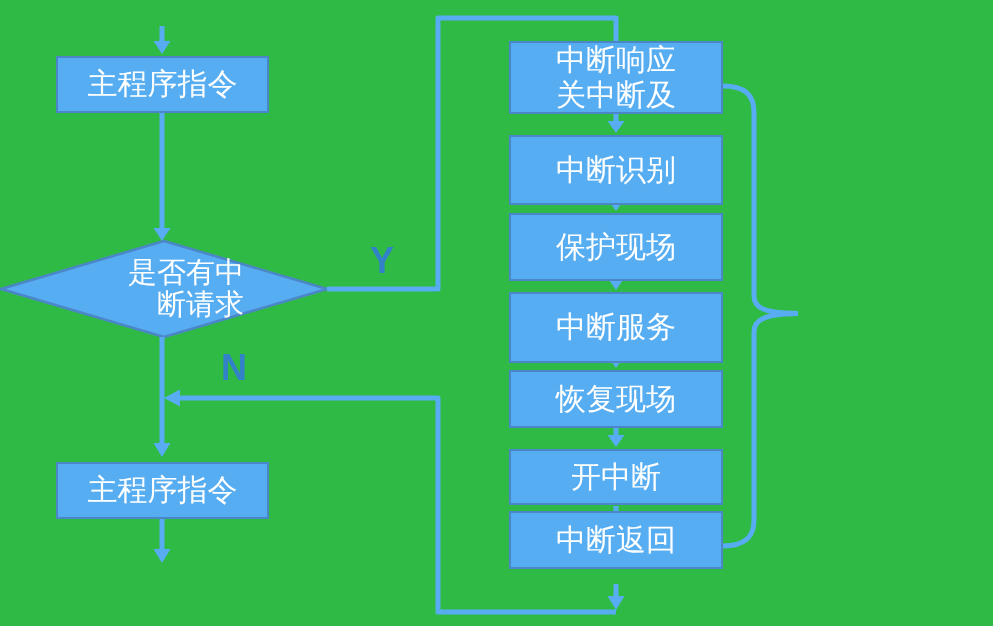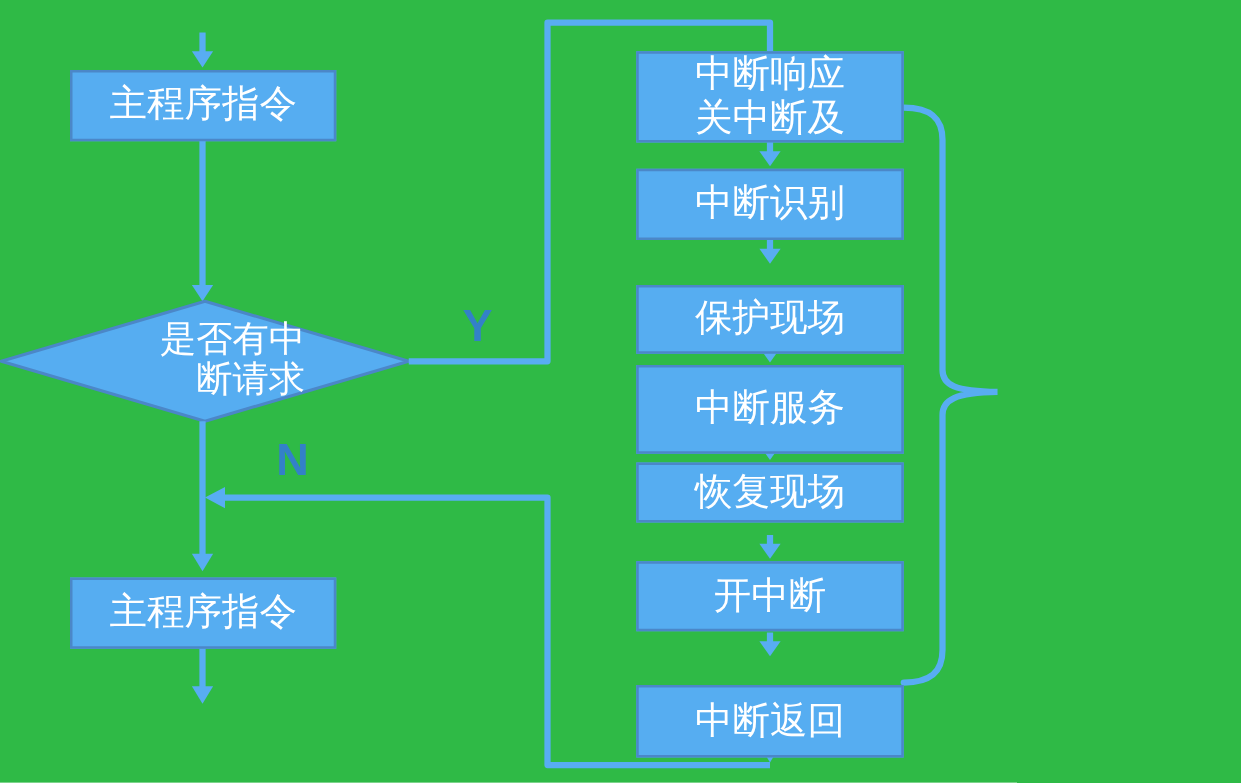--- a/index.html
+++ b/index.html
@@ -47,26 +47,26 @@
   .brace-label{
     position:absolute;left:815px;top:294px;
     color:var(--brace-label);font-size:41px;font-weight:bold;
     letter-spacing:1px;white-space:nowrap;
   }
   
   .n-main-top{left:56px;top:56px;width:213px;height:57px;}
   .n-main-bottom{left:56px;top:462px;width:213px;height:57px;}
   .step{left:509px;width:214px;}
   .s0{top:41px;height:73px;}
-  .s1{top:135px;height:57px;}
-  .s2{top:213px;height:55px;margin-top:15px;}
+  .s1{top:135px;height:70px;}
+  .s2{top:213px;height:68px;}
   .s3{top:292px;height:71px;}
-  .s4{top:370px;height:48px;}
+  .s4{top:370px;height:58px;}
   .s5{top:449px;height:56px;}
-  .s6{top:548px;height:58px;}
+  .s6{top:511px;height:58px;}
   .y-label{left:360px;top:240px;}
   .n-label{left:212px;top:347px;}
 </style>
 </head>
 <body>
 
 <div class="canvas">
 
   <svg class="connector-layer" width="993" height="626" viewBox="0 0 993 626">
 

